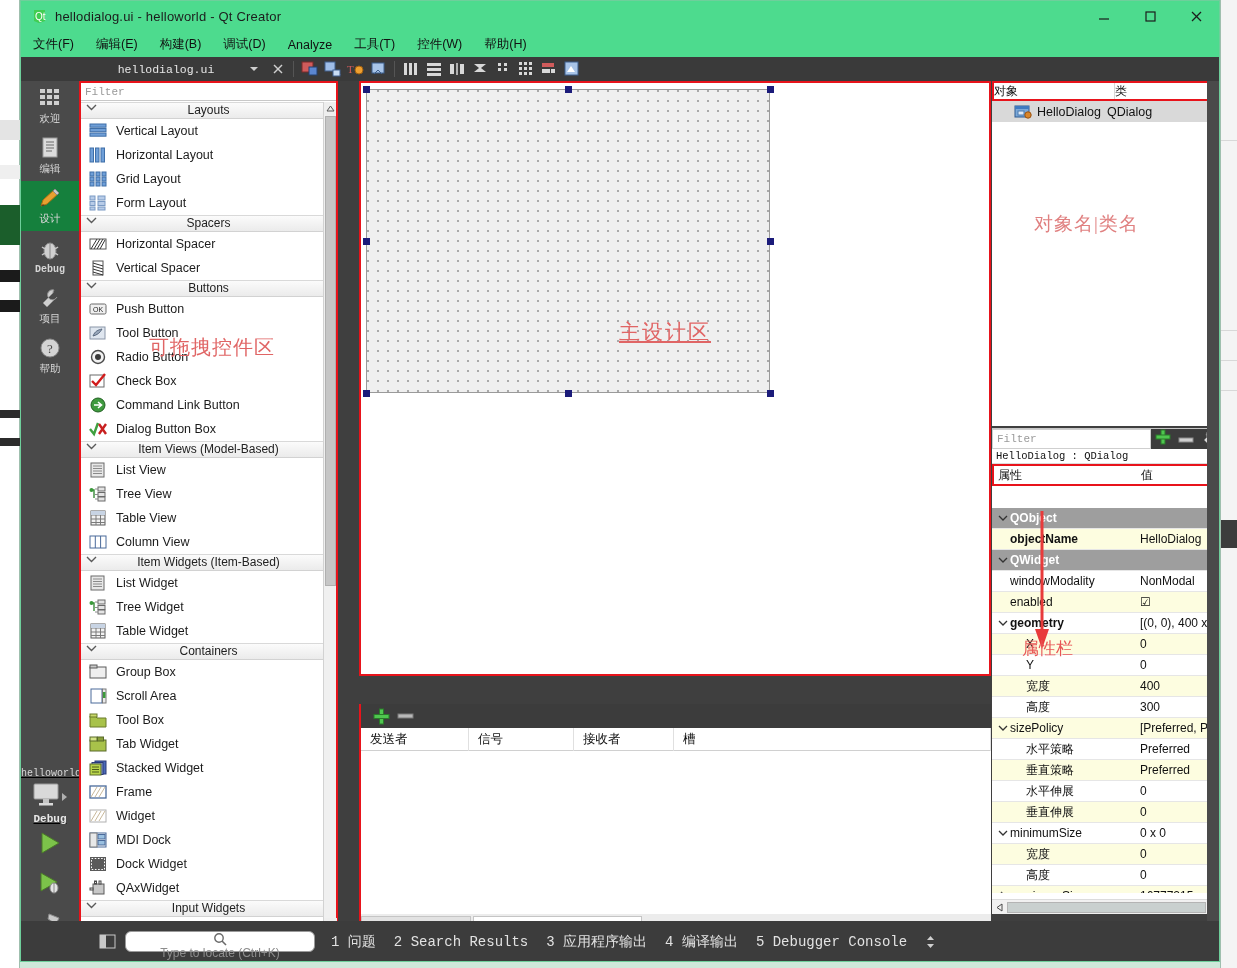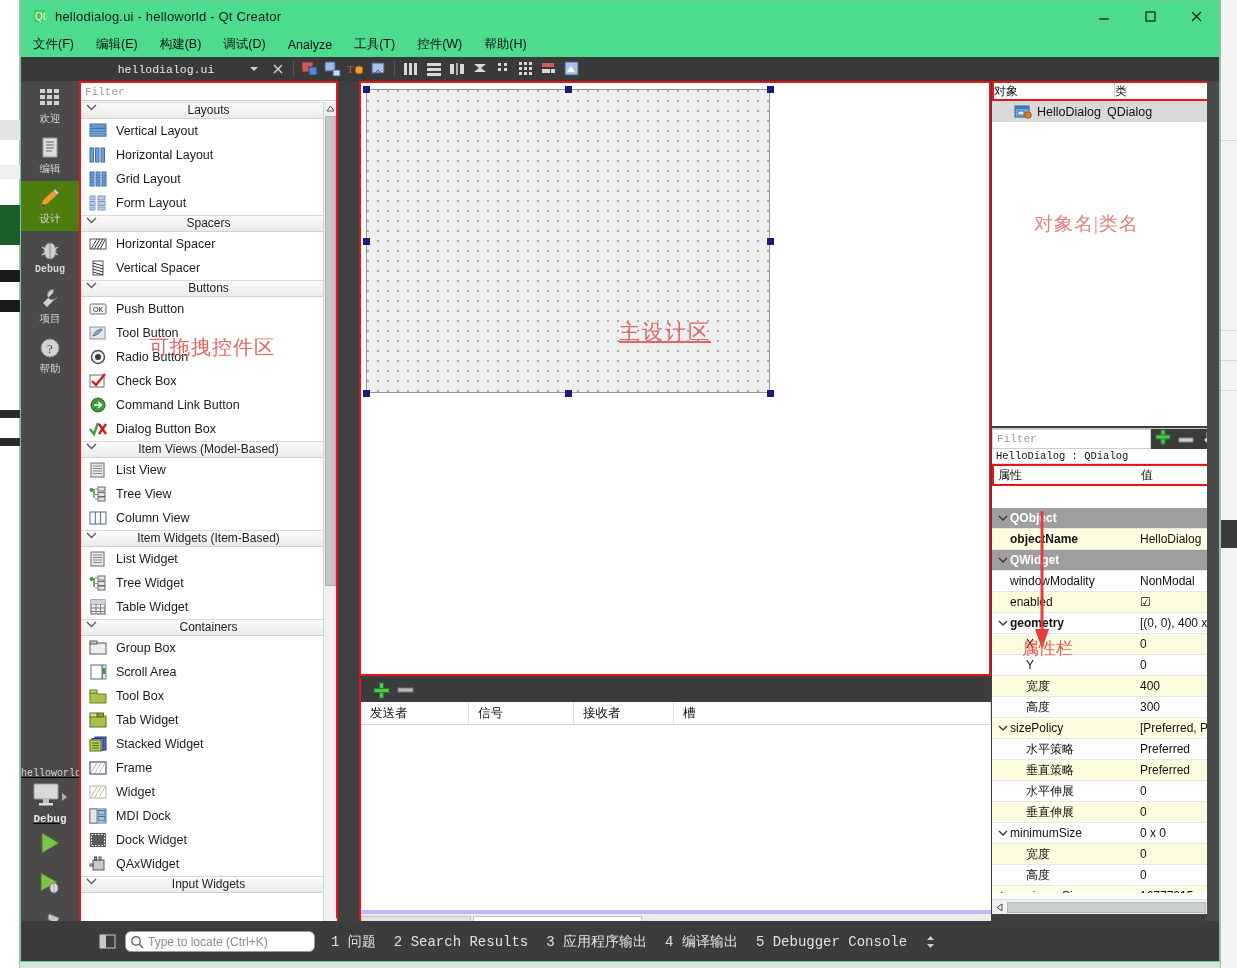--- a/index.html
+++ b/index.html
@@ -88,21 +88,21 @@
 
   
   #modebar {
     position: absolute; left: 0; top: 0; width: 58px; height: 882px;
     background: #4a4a4a;
   }
   .mode {
     width: 58px; height: 50px; display: flex; flex-direction: column;
     align-items: center; justify-content: center; color: #d8d8d8;
   }
-  .mode.active { background: #4d7c0f; }
+  .mode.active { background: #15803d; }
   .mode .micon { height: 24px; display:flex; align-items:center; justify-content:center; }
   .mode .mlabel { font-size: 10.5px; margin-top: 2px; color: #d6d6d6;
      font-family: "Liberation Sans", sans-serif; }
   .mode .mlabel.mono { font-family: "Liberation Mono", monospace; font-weight: bold; font-size: 10px;}
 
   #runblock { position: absolute; left: 0; bottom: 18px; width: 58px; text-decoration: underline; }
   #runblock .proj {
     font-family: "Liberation Mono", monospace; font-size: 10px; color: #d8d8d8;
     text-align: center; margin-bottom: 3px;
   }
@@ -165,22 +165,22 @@
   .handle { position: absolute; width: 7px; height: 7px; background: #1b1b7a; }
   #designlabel {
     position: absolute; left: 258px; top: 235px;
     font-size: 21px; color: #e06565; letter-spacing: 2px;
     font-family: "Liberation Serif", serif;
     text-decoration: underline;
   }
 
   
   #sigslot {
-    position: absolute; left: 338px; top: 597px; width: 632px; height: 236px;
-    background: #c4b5fd; border-left: 2px solid #e8131b;
+    position: absolute; left: 338px; top: 623px; width: 632px; height: 236px;
+    background: #701a75; border-left: 2px solid #e8131b;
   }
   #ss-toolbar { height: 24px; background: #3c3c3c; display:flex; align-items:center; padding-left:8px; }
   #ss-toolbar .b { width: 24px; height: 20px; display:flex; align-items:center; justify-content:center; }
   #ss-head { height: 23px; background: #fff; border-bottom: 1px solid #d0d0d0; display:flex; position:relative;}
   #ss-head .hcell {
     font-size: 12.5px; color: #111; padding-left: 9px; display:flex; align-items:center;
     border-right: 1px solid #e0e0e0; height:23px;
   }
   #ss-body { height: 185px; background: #fff; }
 
@@ -262,21 +262,21 @@
   #rightstrip { position:absolute; left:1186px; top:0; width:14px; height:882px; background:#4a4a4a; }
 
   
   #statusbar {
     position: absolute; left: 0; top: 920px; width: 1200px; height: 41px; background: #3c3c3c;
     display:flex; align-items:center;
   }
   #statusbar .sb-toggle { width:28px; height:22px; margin-left:72px; display:flex; align-items:center; justify-content:center; }
   #locator {
     width: 190px; height: 21px; background: #fff; border: 1px solid #9a9a9a;
-    display:flex; align-items:center; margin-left: 4px; border-radius: 6px;
+    display:flex; align-items:center; margin-left: 4px; border-radius: 6px; flex-direction: column;
   }
   #locator .licon { width:22px; display:flex; align-items:center; justify-content:center; }
   #locator .ltext { font-size: 12px; color:#8d8d8d; }
   #outputtabs { display:flex; align-items:center; margin-left: 16px; }
   #outputtabs .ot {
     font-family:"Liberation Mono", monospace; font-size:14px; color:#e2e2e2; margin-right: 18px;
     white-space: nowrap;
   }
   #outputtabs .spin { display:flex; flex-direction:column; align-items:center; }
 
@@ -763,20 +763,36 @@
                     <line x1="6" y1="8.5" x2="9" y2="8.5"></line>
                     <line x1="6" y1="13" x2="9" y2="13"></line>
                   </g>
                 </svg>
               </span>
               <span class="wlabel">Tree View</span>
             </div>
             <div class="witem">
               <span class="wicon">
                 <svg width="18" height="16" viewBox="0 0 18 16">
+                  <rect x="2" y="1" width="14" height="14" fill="#f2f2f2" stroke="#5a5a5a"></rect>
+                  <g stroke="#7a7a7a">
+                    <line x1="2" y1="5" x2="16" y2="5"></line>
+                    <line x1="2" y1="9" x2="16" y2="9"></line>
+                    <line x1="2" y1="12.5" x2="16" y2="12.5"></line>
+                    <line x1="7" y1="1" x2="7" y2="15"></line>
+                    <line x1="11.5" y1="1" x2="11.5" y2="15"></line>
+                  </g>
+                  <rect x="2" y="1" width="14" height="4" fill="#c8d4e4"></rect>
+                </svg>
+              </span>
+              <span class="wlabel">Table View</span>
+            </div>
+            <div class="witem">
+              <span class="wicon">
+                <svg width="18" height="16" viewBox="0 0 18 16">
                   <rect x="1" y="2" width="16" height="12" fill="#ffffff" stroke="#4a6a9a"></rect>
                   <g stroke="#4a6a9a">
                     <line x1="6.3" y1="2" x2="6.3" y2="14"></line>
                     <line x1="11.6" y1="2" x2="11.6" y2="14"></line>
                   </g>
                 </svg>
               </span>
               <span class="wlabel">Column View</span>
             </div>
             <div class="cat">

